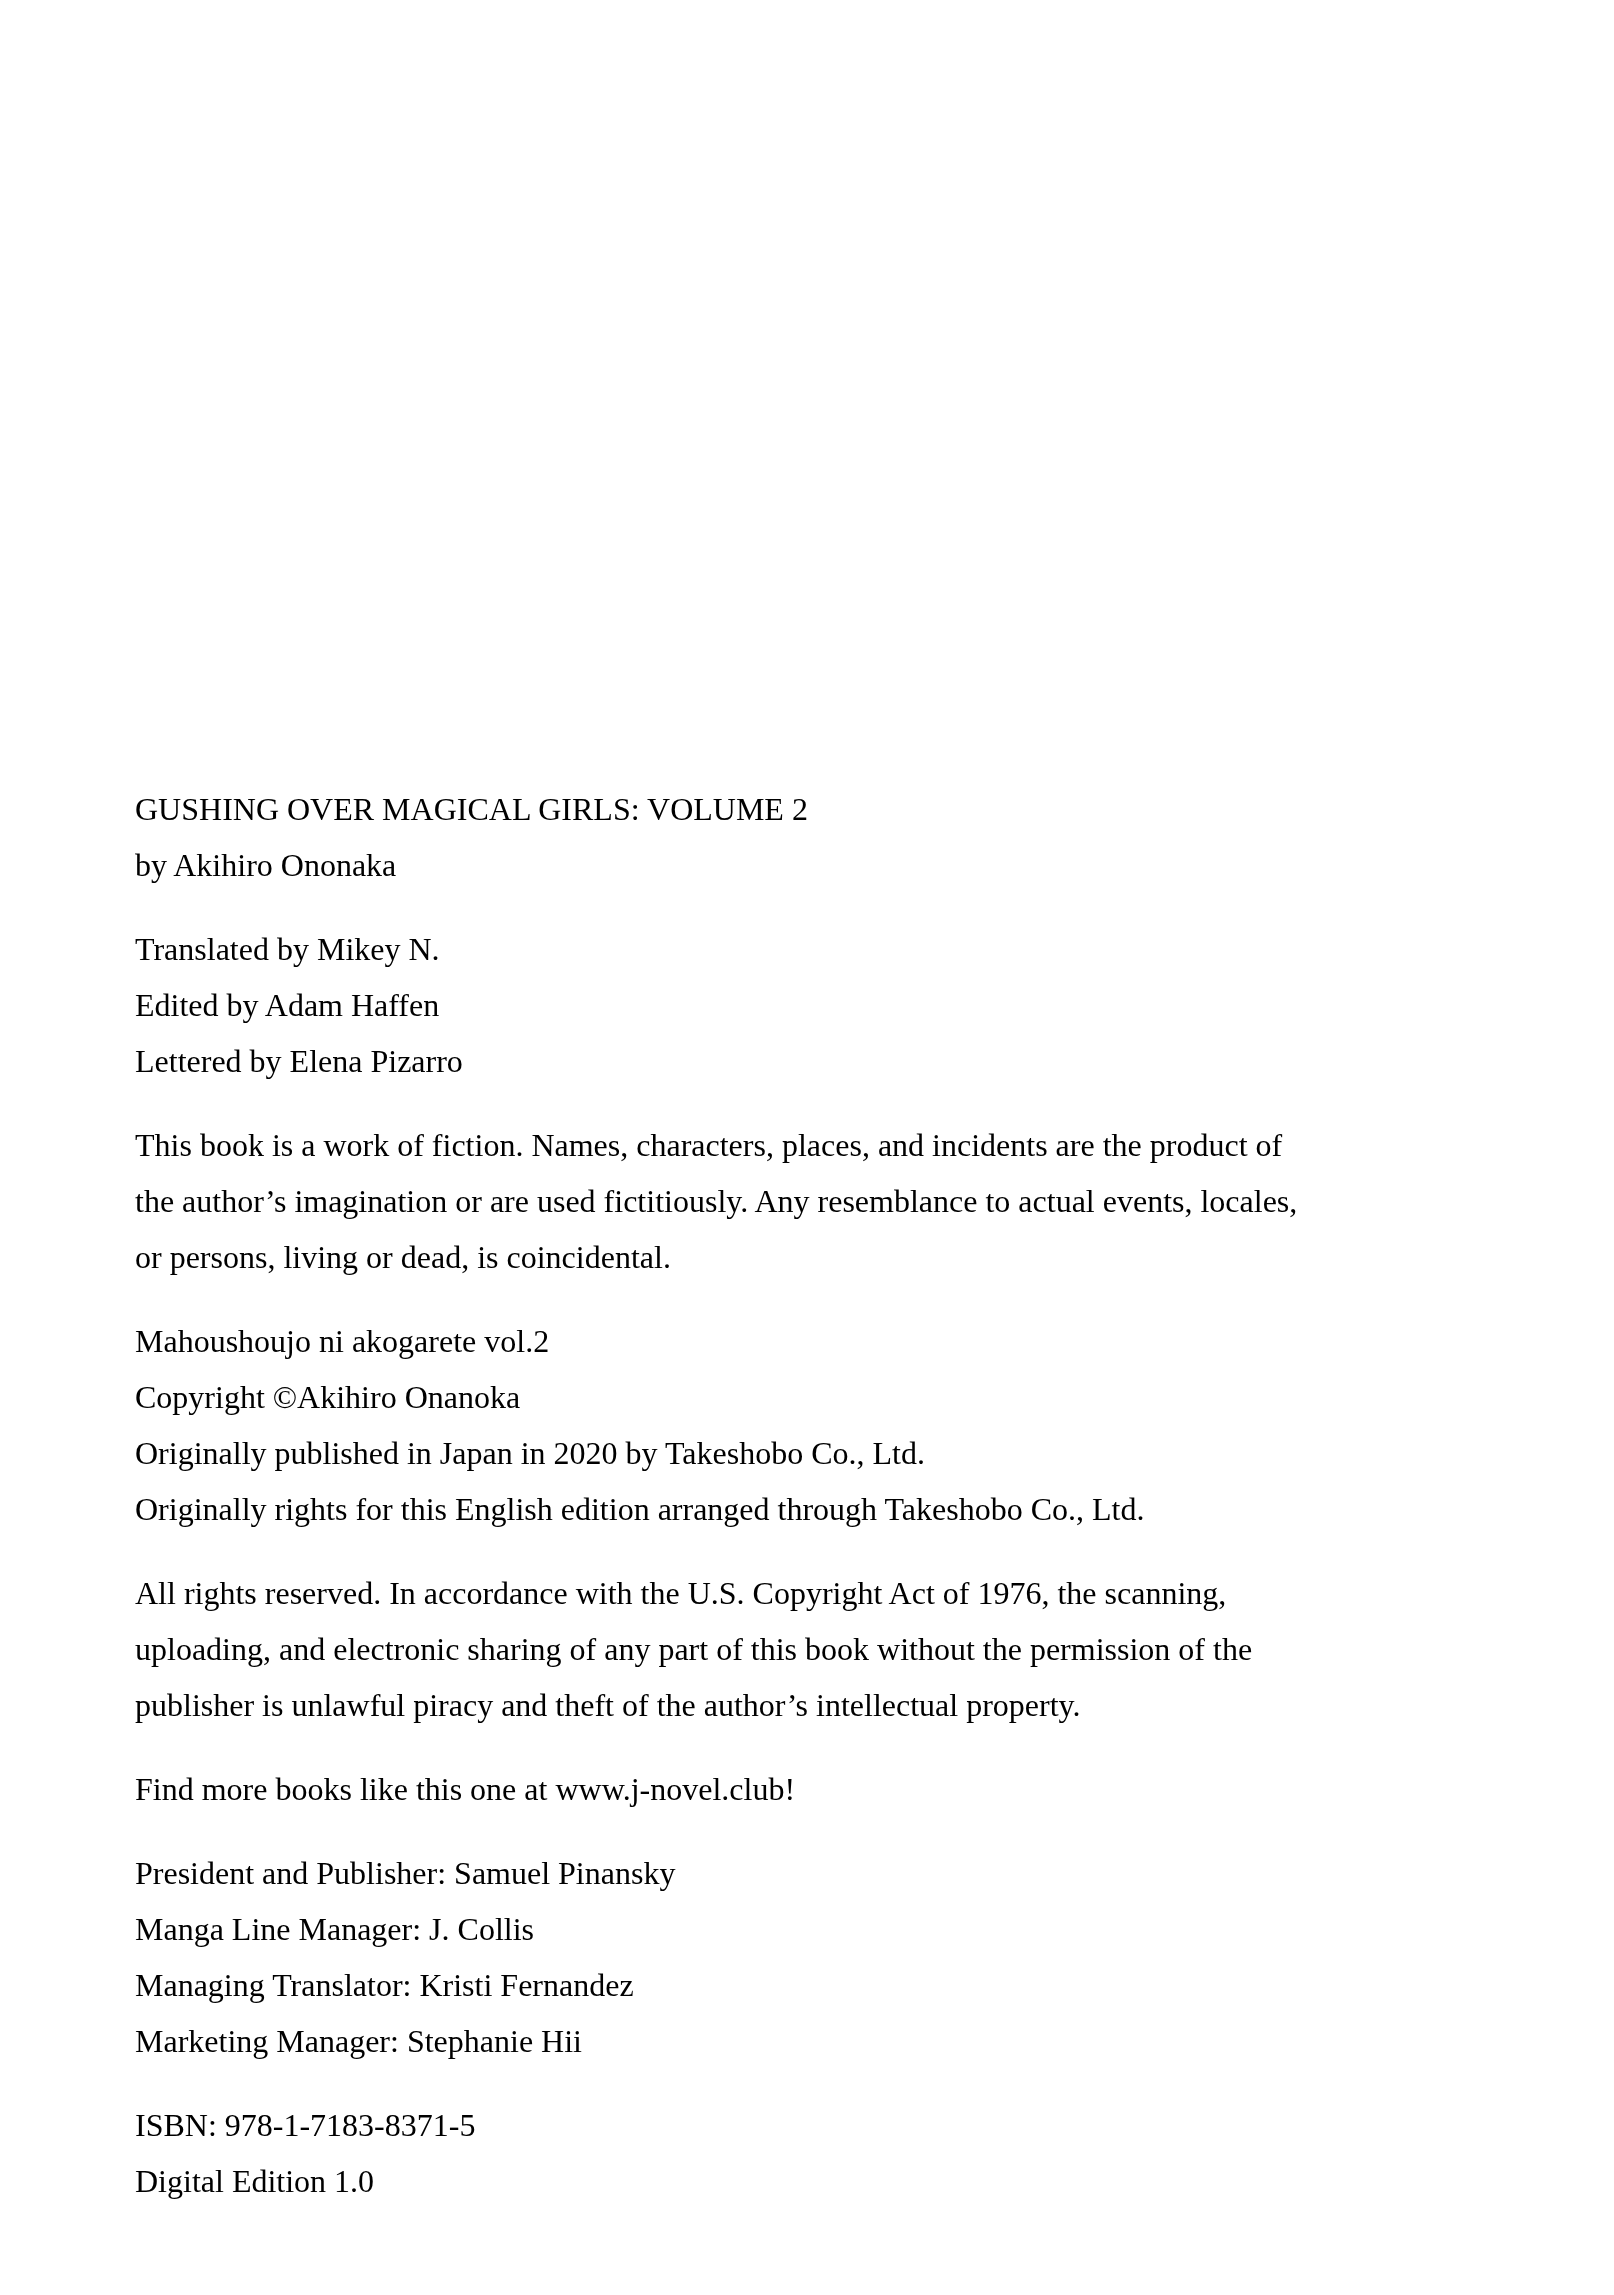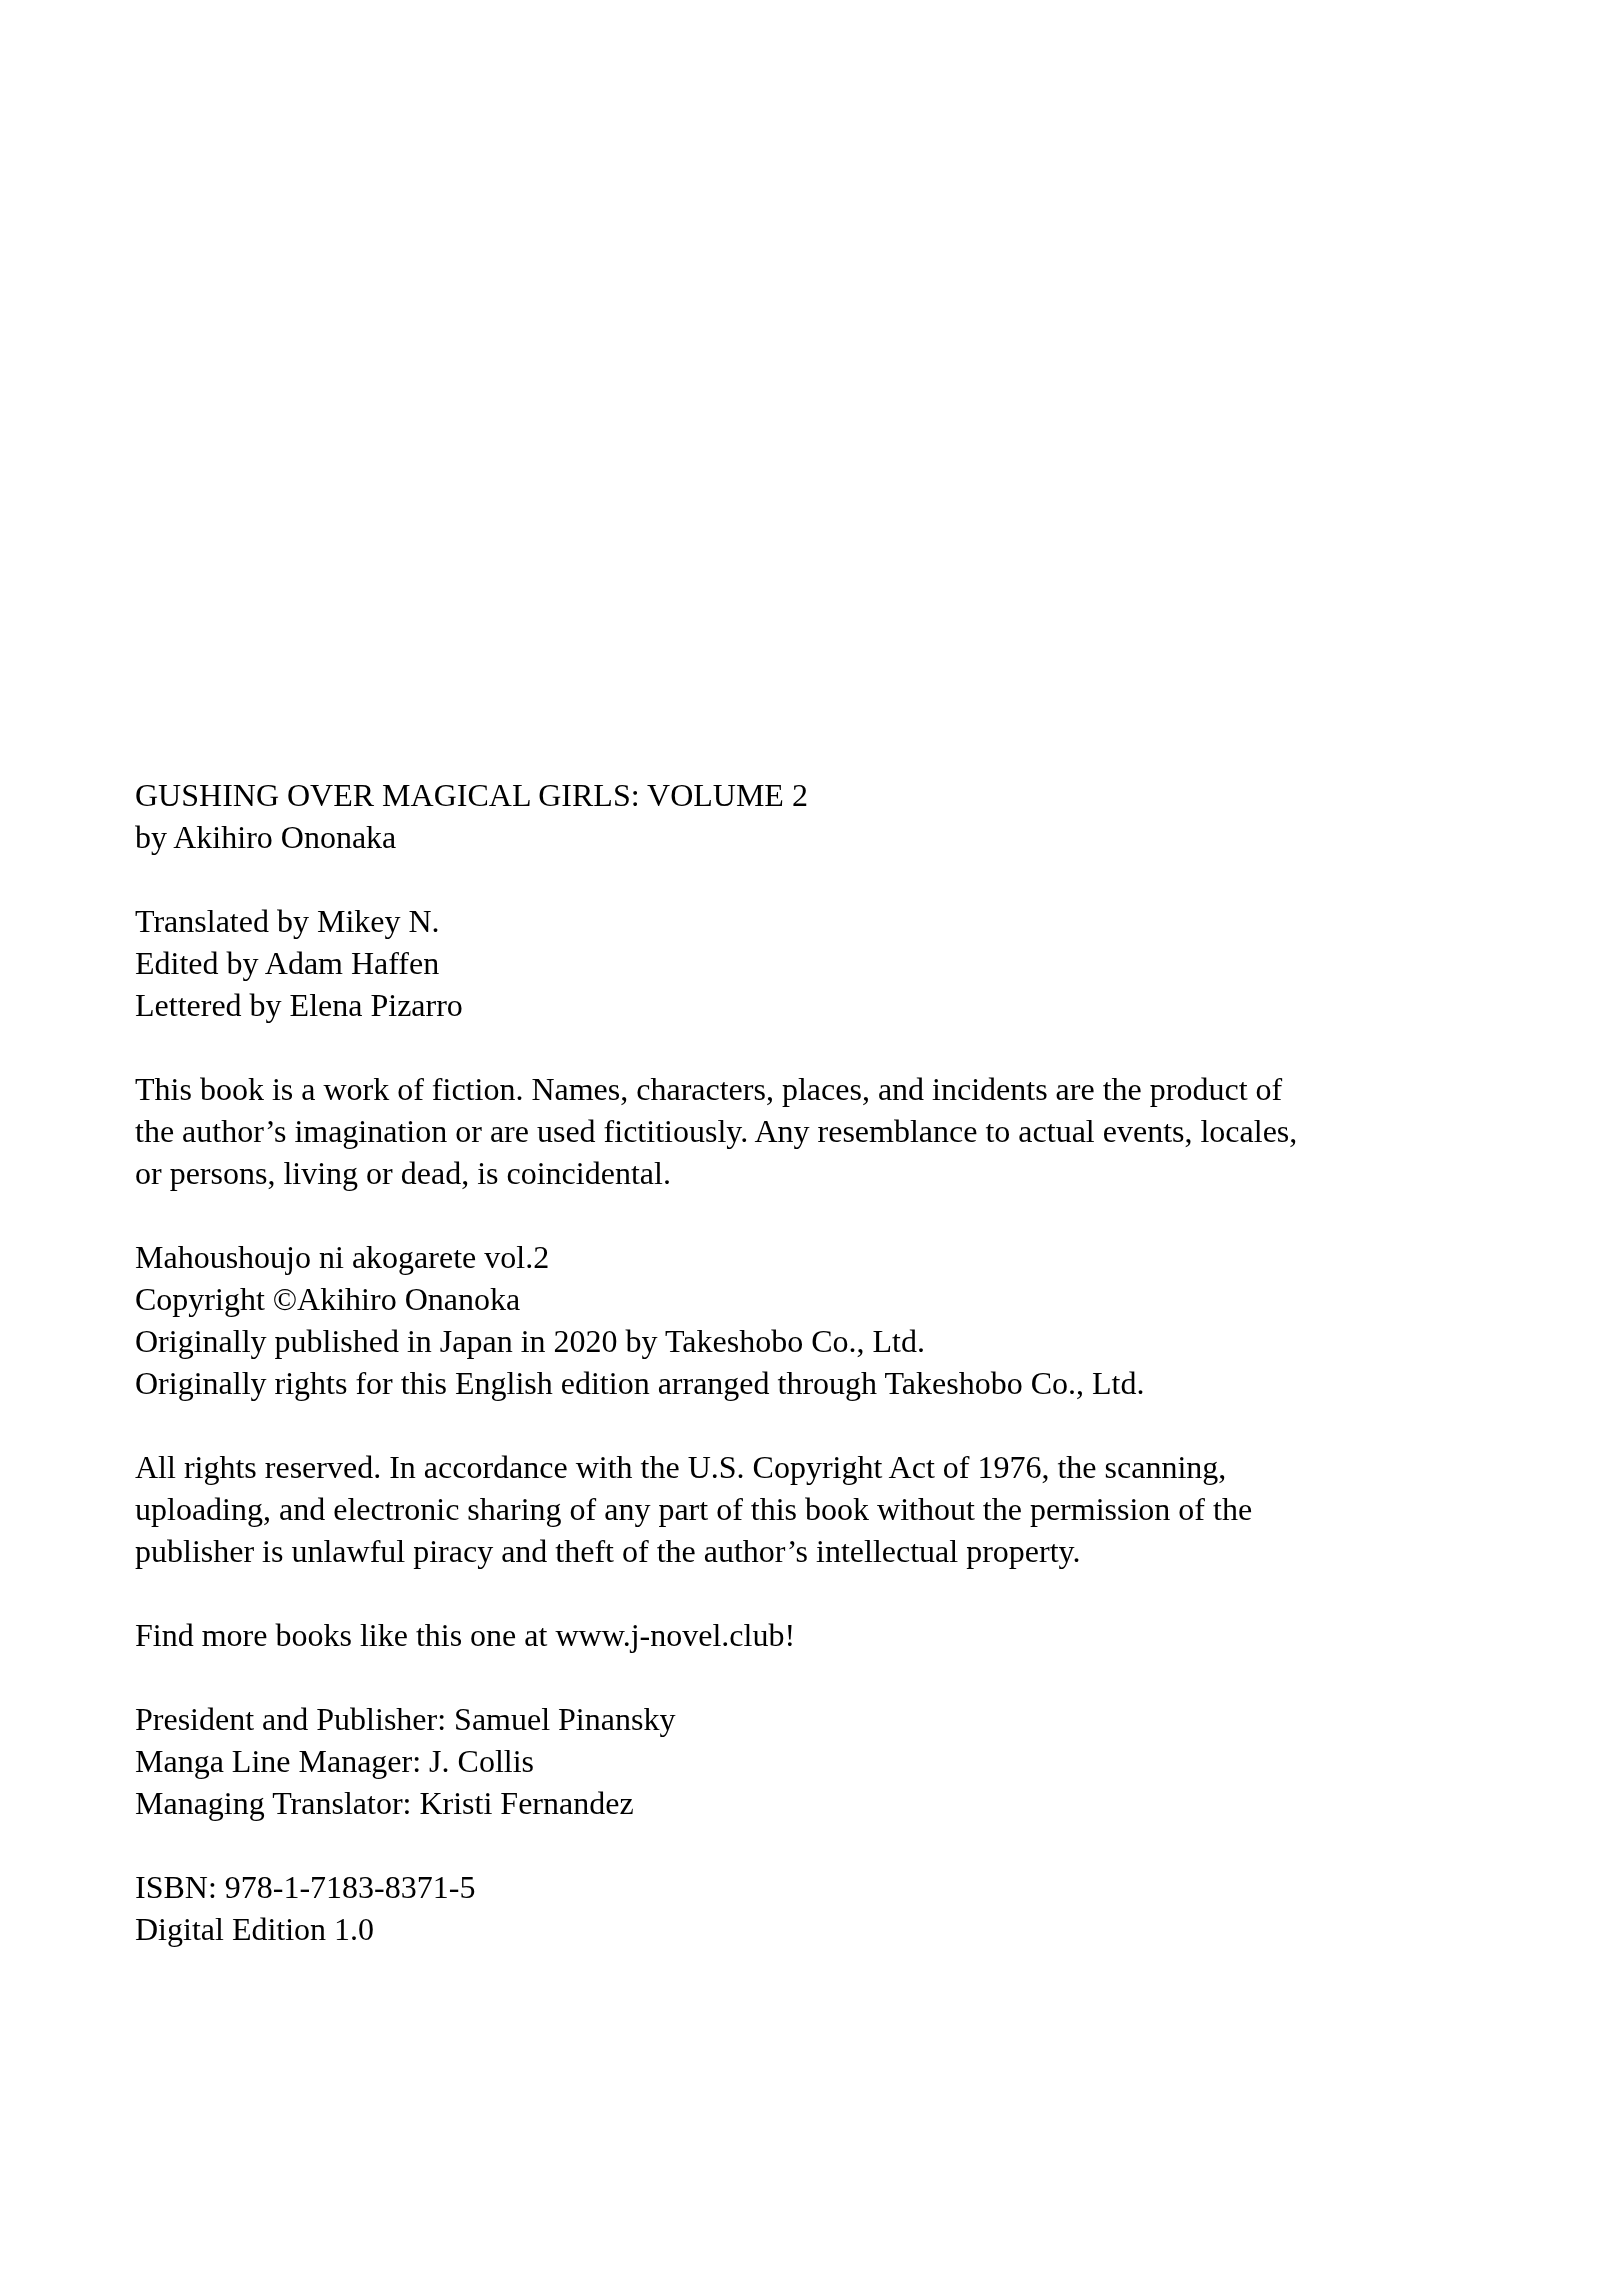--- a/index.html
+++ b/index.html
@@ -26,20 +26,21 @@
     letter-spacing: 0;
   }
   .para {
     margin: 0 0 42px 0;
   }
   .para:last-child {
     margin-bottom: 0;
   }
   .line {
     white-space: nowrap;
+    margin-top: 14px;
   }
 </style>
 </head>
 <body>
 
 <div class="colophon">
 
   <div class="para">
     <div class="line">GUSHING OVER MAGICAL GIRLS: VOLUME 2</div>
     <div class="line">by Akihiro Ononaka</div>
@@ -71,20 +72,21 @@
   </div>
 
   <div class="para">
     <div class="line">Find more books like this one at www.j-novel.club!</div>
   </div>
 
   <div class="para">
     <div class="line">President and Publisher: Samuel Pinansky</div>
     <div class="line">Manga Line Manager: J. Collis</div>
     <div class="line">Managing Translator: Kristi Fernandez</div>
+    <div class="line">Marketing Manager: Stephanie Hii</div>
   </div>
 
   <div class="para">
     <div class="line">ISBN: 978-1-7183-8371-5</div>
     <div class="line">Digital Edition 1.0</div>
   </div>
 
 </div>
 
 

